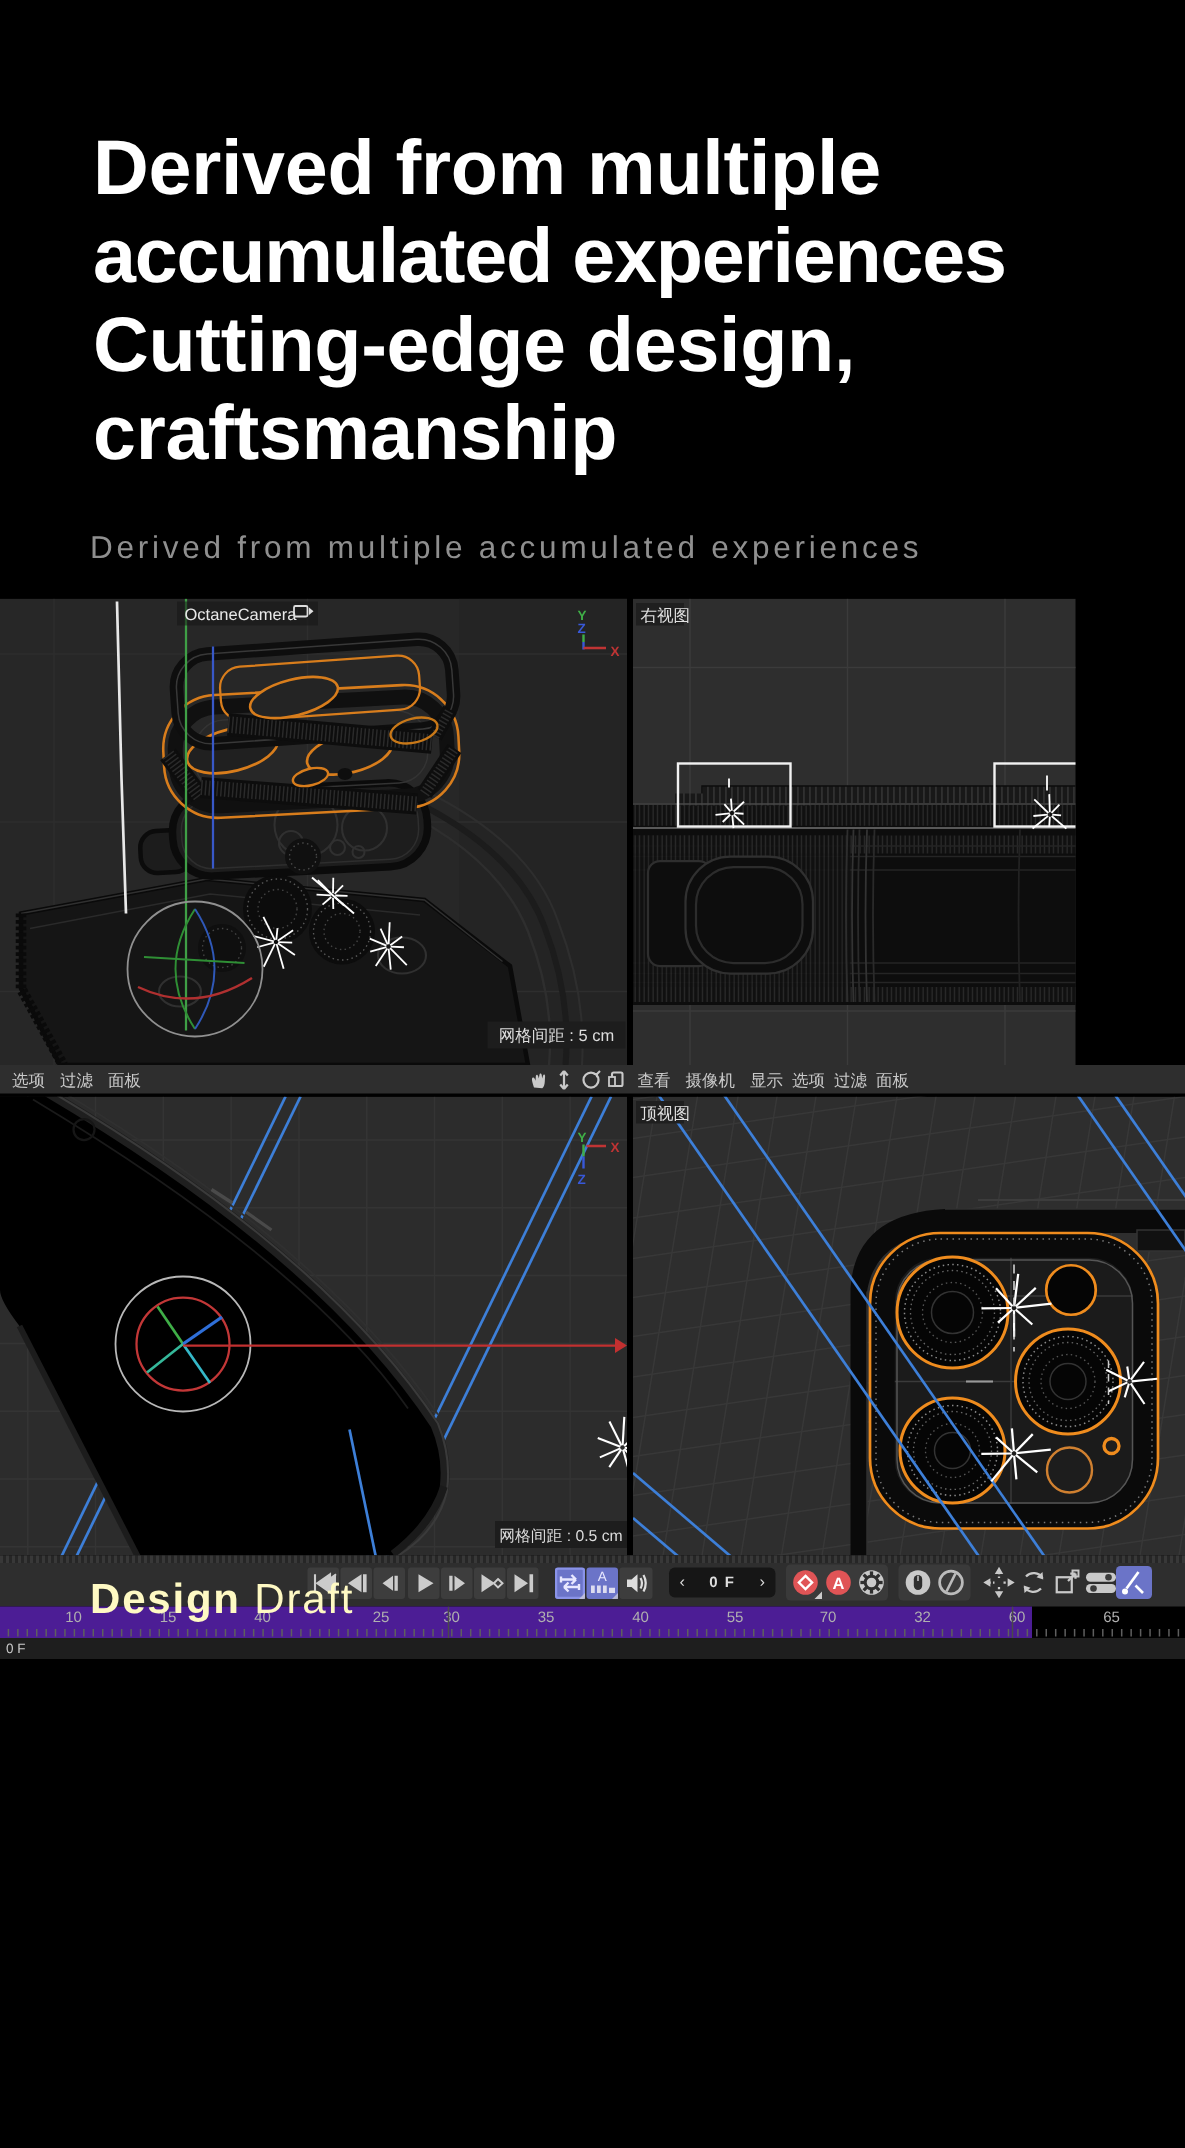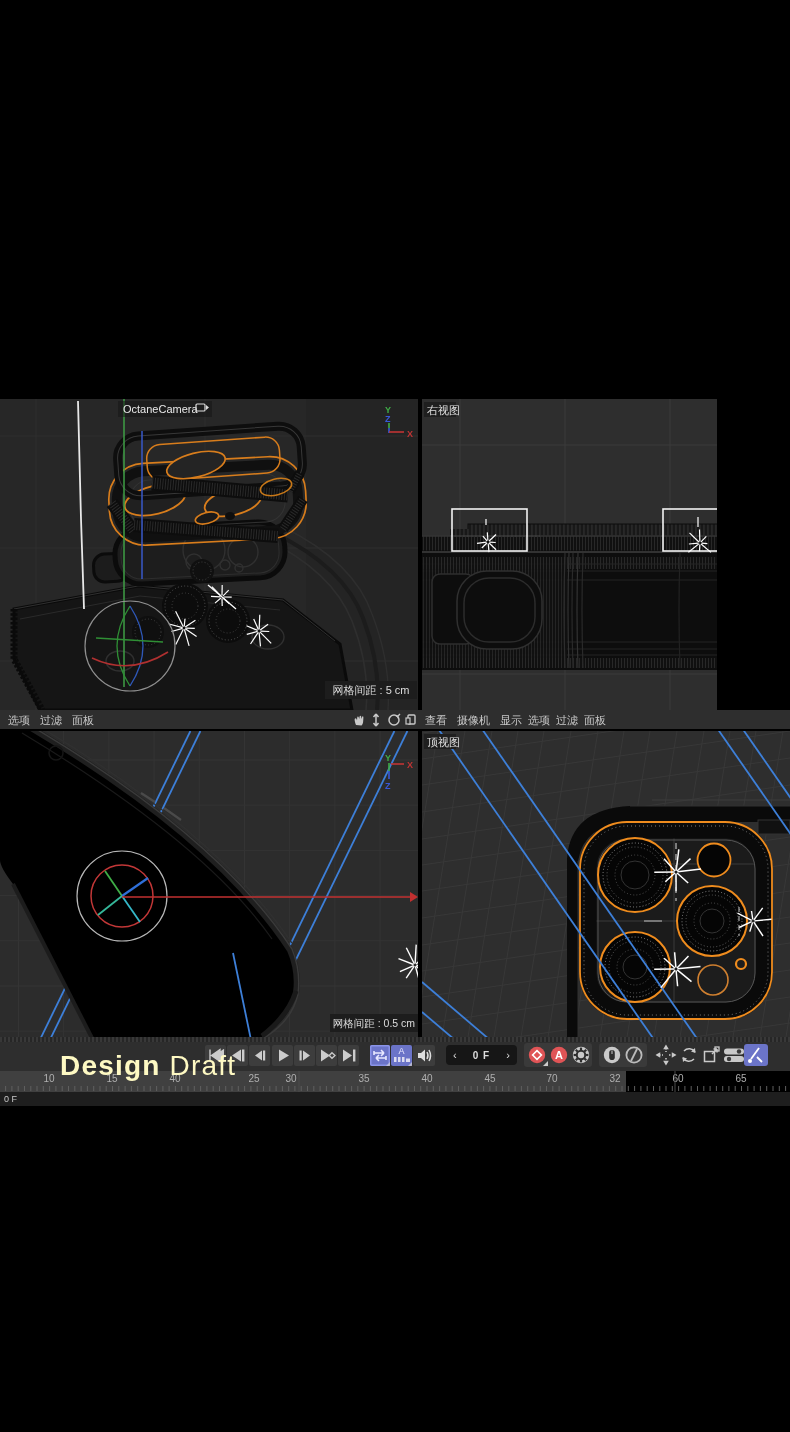--- a/index.html
+++ b/index.html
@@ -13,27 +13,29 @@
 .grip {position:absolute;left:0;top:0;width:790px;height:5px;background:repeating-linear-gradient(90deg,#383838 0 2px,#262626 2px 4px)}
 .dd {position:absolute;left:60px;top:13px;color:#fef9c3;font-size:28px;font-weight:bold;letter-spacing:1.2px;white-space:nowrap;z-index:5}
 .dd .lt {font-weight:normal}
 .pbtn {position:absolute;top:8px;width:21px;height:21px;background:#3d3d3d;border-radius:2px}
 .pbtn.blue {background:#6b74c8}
 .pbtn svg {display:block;margin:0 auto}
 .counter {position:absolute;left:446px;top:8px;width:71px;height:20px;background:#161616;border-radius:4px;color:#ddd;font-size:11px;display:flex;align-items:center;justify-content:space-between;padding:0 7px}
 .counter .cv {font-size:10px;letter-spacing:1px;font-weight:bold}
 .ric {position:absolute;top:7px;width:22px;height:22px}
 .ric.blue {background:#6b74c8;border-radius:3px;width:24px;height:22px}
-.ruler {position:absolute;left:0;top:672px;width:626px;height:21px;background:#404040}
+.ruler {position:absolute;left:0;top:672px;width:688px;height:21px;background:#4c1d95}
 .rnum {position:absolute;top:2px;width:30px;text-align:center;color:#b0b0b0;font-size:10px}
 .rticks {position:absolute;left:0;top:0}
 .framerow {position:absolute;left:0;top:693px;width:790px;height:14px;background:#1e1e1e;color:#c9c9c9;font-size:9px}
 .framerow span {position:absolute;left:4px;top:2px}
 </style></head><body>
 <div class="page">
+  <div class="hd">Derived from multiple<br><span style="letter-spacing:-0.8px">accumulated experiences</span><br>Cutting-edge design,<br>craftsmanship</div>
+  <div class="sub">Derived from multiple accumulated experiences</div>
   <div class="shot">
     <div class="vp" style="left:0;top:0;width:418px;height:311px"><svg width="418" height="311" viewBox="0 0 418 311">
           <rect width="418" height="311" fill="#272727"></rect>
           <rect x="306" width="112" height="311" fill="#242424"></rect>
           <line x1="0" y1="37" x2="418" y2="37" stroke="#2e2e2e" stroke-width="1"></line>
           <line x1="0" y1="149" x2="418" y2="149" stroke="#2e2e2e" stroke-width="1"></line>
           <line x1="0" y1="262" x2="418" y2="262" stroke="#2e2e2e" stroke-width="1"></line>
           <line x1="36" y1="0" x2="36" y2="311" stroke="#2e2e2e" stroke-width="1"></line>
           <line x1="205" y1="0" x2="205" y2="311" stroke="#2e2e2e" stroke-width="1"></line>
           <path d="M 14 210 L 138 187 L 283 201 L 340 245 L 352 311 L 40 311 L 14 260 Z" fill="#151515" stroke="#0a0a0a" stroke-width="3"></path>
@@ -528,24 +530,24 @@
             <line x1="15" y1="4" x2="7" y2="15" stroke="#fff" stroke-width="1.8"></line>
             <circle cx="6" cy="17" r="2" fill="#fff"></circle>
             <path d="M13 13 L18 18" stroke="#fff" stroke-width="1.8"></path>
           </svg></div>
     </div>
     <div class="ruler">
         <span class="rnum" style="left:34px">10</span>
         <span class="rnum" style="left:97px">15</span>
         <span class="rnum" style="left:160px">40</span>
         <span class="rnum" style="left:239px">25</span>
-        <span class="rnum" style="left:276px">30</span>
+        <span class="rnum" style="left:286px">30</span>
         <span class="rnum" style="left:349px">35</span>
         <span class="rnum" style="left:412px">40</span>
-        <span class="rnum" style="left:475px">45</span>
+        <span class="rnum" style="left:475px">55</span>
         <span class="rnum" style="left:537px">70</span>
         <span class="rnum" style="left:600px">32</span>
         <span class="rnum" style="left:663px">60</span>
         <span class="rnum" style="left:726px">65</span>
         <svg class="rticks" width="790" height="21" viewBox="0 0 790 21">
           <line x1="5.6" y1="15" x2="5.6" y2="20" stroke="#5f5f5f" stroke-width="1"></line>
           <line x1="11.9" y1="15" x2="11.9" y2="20" stroke="#5f5f5f" stroke-width="1"></line>
           <line x1="18.2" y1="15" x2="18.2" y2="20" stroke="#5f5f5f" stroke-width="1"></line>
           <line x1="24.5" y1="15" x2="24.5" y2="20" stroke="#5f5f5f" stroke-width="1"></line>
           <line x1="30.8" y1="15" x2="30.8" y2="20" stroke="#5f5f5f" stroke-width="1"></line>

